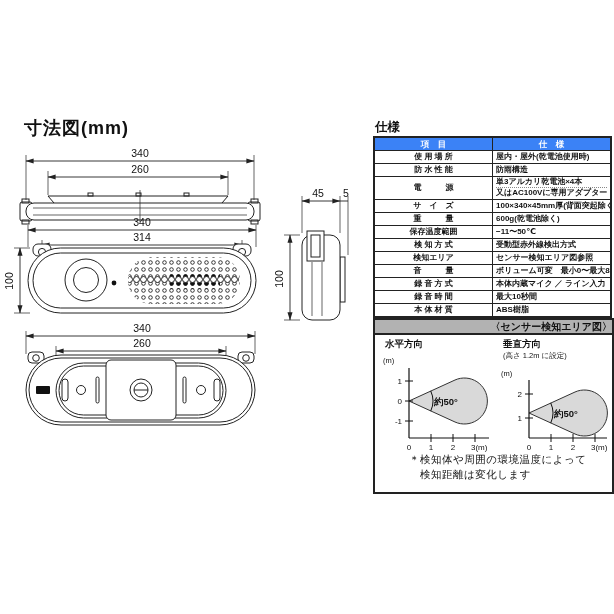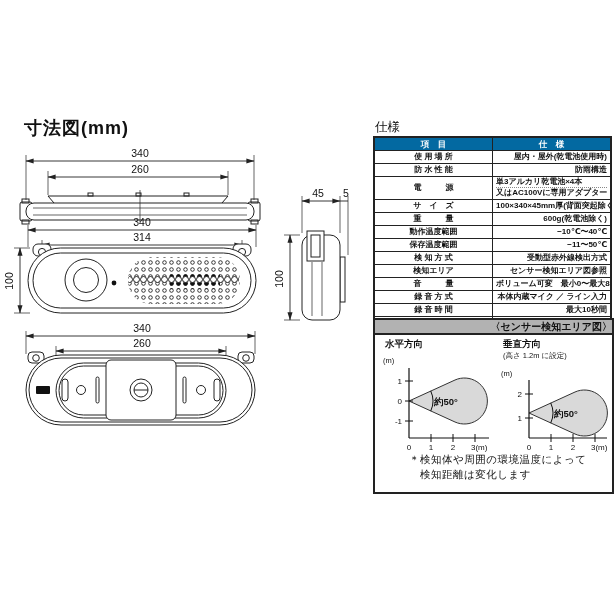--- a/index.html
+++ b/index.html
@@ -1,36 +1,36 @@
 <!DOCTYPE html>
 <html><head>
 <meta charset="utf-8">
 <style>
   html,body{margin:0;padding:0;background:#fff;}
   #page{position:relative;width:614px;height:609px;background:#fff;overflow:hidden;
         font-family:"Liberation Sans","DejaVu Sans",sans-serif;color:#111;}
   .abs{position:absolute;}
   #dim-title{left:24px;top:116px;font-size:18px;font-weight:bold;letter-spacing:1px;}
-  #spec-title{left:375px;top:119px;font-size:12.5px;font-weight:normal;}
+  #spec-title{left:375px;top:119px;font-size:12.5px;font-weight:bold;}
   
   #draw{left:0;top:0;}
   .ln{fill:none;stroke:#222;stroke-width:1;}
   .lnw{fill:#fff;stroke:#222;stroke-width:1;}
   .lnt{fill:none;stroke:#222;stroke-width:.7;}
   .dim{stroke:#222;stroke-width:.9;}
   .ext{stroke:#222;stroke-width:.7;}
   .dimtext{font-family:"Liberation Sans",sans-serif;font-size:10.5px;fill:#111;text-anchor:middle;}
   
   #spec-table{left:373px;top:136px;width:239px;border-collapse:collapse;table-layout:fixed;
               font-size:8px;font-weight:bold;line-height:1.05;}
   #spec-table td,#spec-table th{border:1px solid #222;padding:1px 3px;height:10px;overflow:hidden;white-space:nowrap;}
   #spec-table{border:2px solid #222;}
-  #spec-table th{background:#0369a1;color:#fff;text-align:center;font-size:8.5px;}
+  #spec-table th{background:#3b82f6;color:#fff;text-align:center;font-size:8.5px;}
   #spec-table td.lab{width:52px;text-align:center;margin-top:16px;}
-  #spec-table td.val{text-align:right;}
+  #spec-table td.val{text-align:left;}
   .red{color:#e60012;padding-left:36px;}
   .pwr2{border-top:1px dotted #888;margin-top:1px;padding-top:1px;}
   
   #sensor-box{left:373px;top:318px;width:237px;height:172px;border:2px solid #222;background:#fff;}
   #sensor-head{position:absolute;left:0;top:0;right:0;height:13px;background:#b2b2b2;
                border-bottom:2px solid #222;text-align:right;font-size:10px;font-weight:bold;line-height:13px;}
   .chtitle{font-family:"Liberation Sans",sans-serif;font-size:9.5px;font-weight:bold;fill:#111;}
   .chsub{font-family:"Liberation Sans",sans-serif;font-size:7.5px;fill:#111;}
   .chtick{font-family:"Liberation Sans",sans-serif;font-size:8px;fill:#111;}
   .ang{font-family:"Liberation Sans",sans-serif;font-size:9.5px;font-weight:bold;fill:#111;}
@@ -190,24 +190,20 @@
     </tr>
     <tr>
       <td class="lab">サ　イ　ズ</td>
       <td class="val">100×340×45mm厚(背面突起除く)</td>
     </tr>
     <tr>
       <td class="lab">重　　　量</td>
       <td class="val">600g(乾電池除く)</td>
     </tr>
     <tr>
-      <td class="lab">動作温度範囲</td>
-      <td class="val">−10℃〜40℃</td>
-    </tr>
-    <tr>
       <td class="lab">保存温度範囲</td>
       <td class="val">−11〜50℃</td>
     </tr>
     <tr>
       <td class="lab">検 知 方 式</td>
       <td class="val">受動型赤外線検出方式</td>
     </tr>
     <tr>
       <td class="lab">検知エリア</td>
       <td class="val">センサー検知エリア図参照</td>

